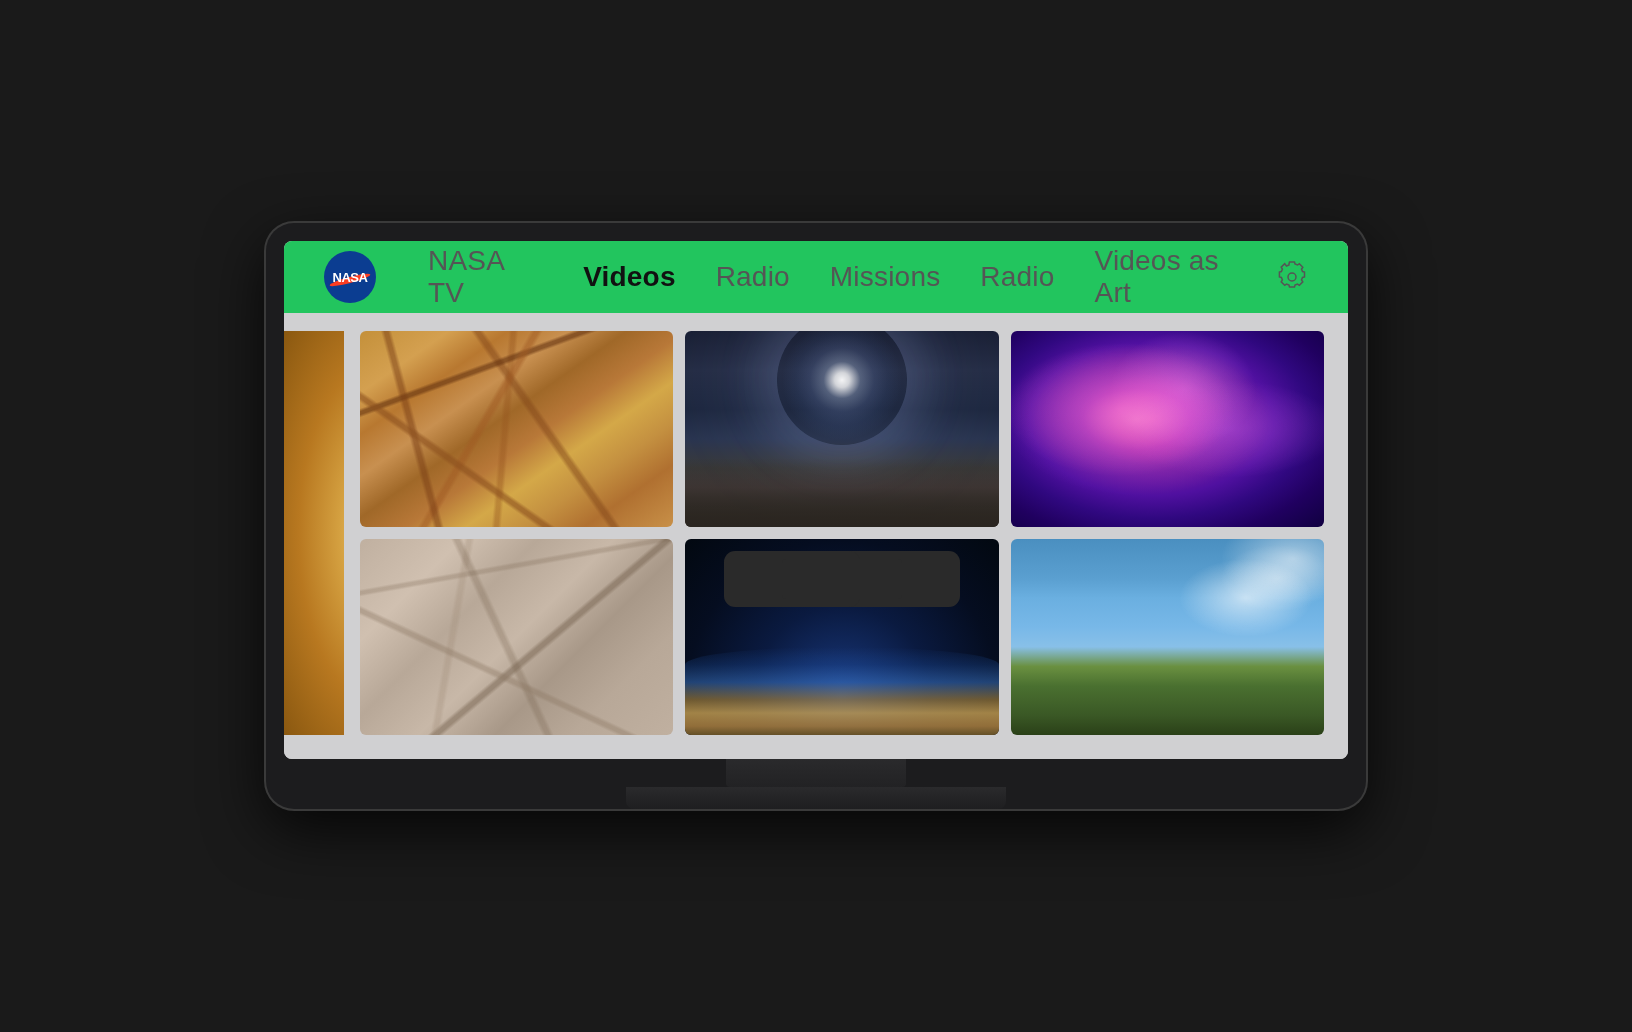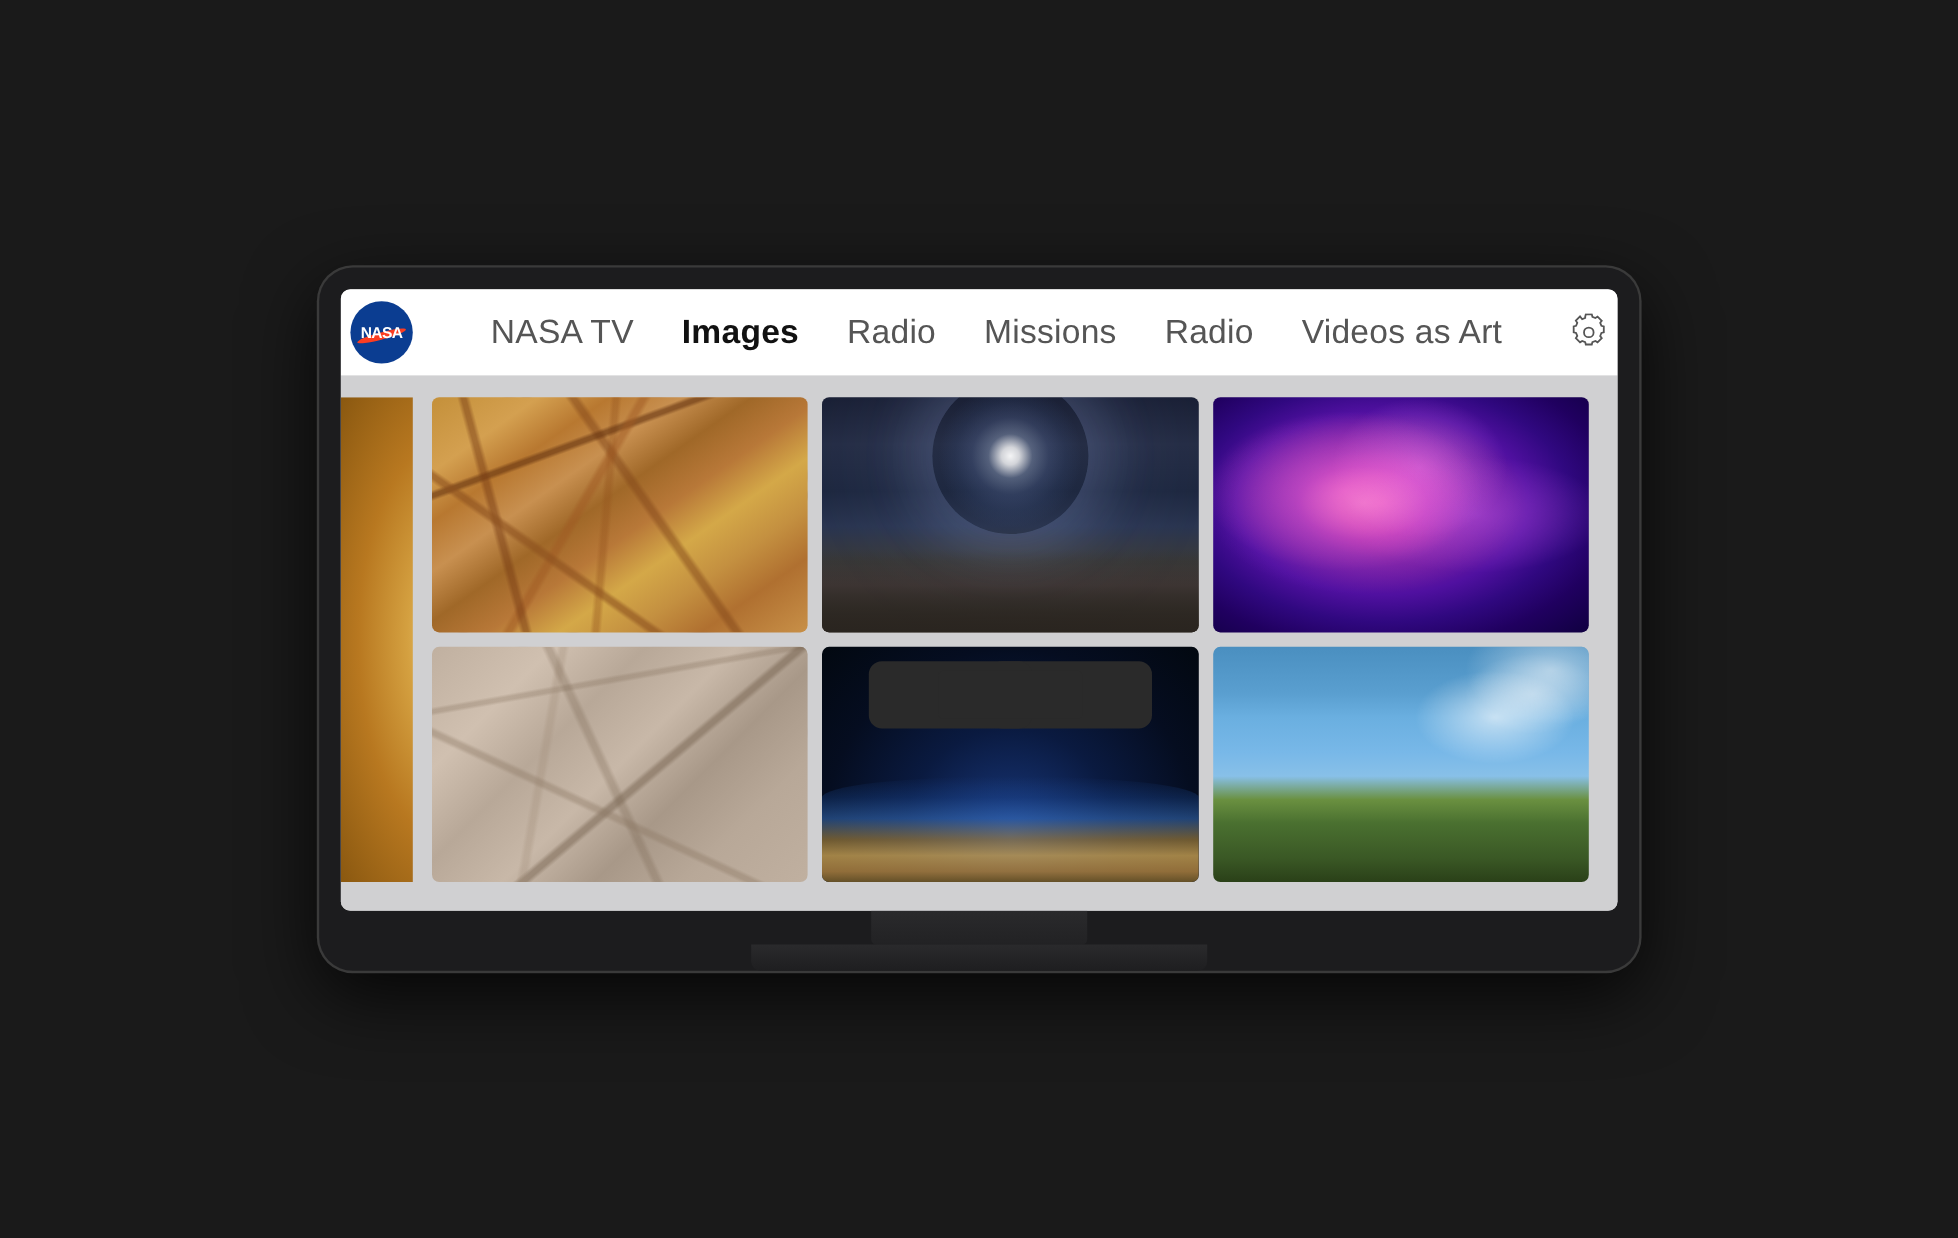--- a/index.html
+++ b/index.html
@@ -23,26 +23,26 @@
     }
 
     .tv-screen {
       background: #d4d4d6;
       border-radius: 8px;
       overflow: hidden;
       width: 100%;
     }
 
     .nav-bar {
-      background: #ffffff;
+      background: #22c55e;
       display: flex;
       align-items: center;
-      padding: 0 8px;
+      padding: 0 40px;
       height: 72px;
-      gap: 13px;
+      gap: 0;
     }
 
     .nasa-logo {
       width: 52px;
       height: 52px;
       margin-right: 32px;
       flex-shrink: 0;
     }
 
     .nasa-logo-circle {
@@ -308,21 +308,21 @@
     <nav class="nav-bar">
       <div class="nasa-logo">
         <div class="nasa-logo-circle">
           <div class="nasa-logo-swoosh"></div>
           <span class="nasa-logo-text">NASA</span>
         </div>
       </div>
 
       <div class="nav-items">
         <div class="nav-item">NASA TV</div>
-        <div class="nav-item active">Images</div>
+        <div class="nav-item active">Videos</div>
         <div class="nav-item">Radio</div>
         <div class="nav-item">Missions</div>
         <div class="nav-item">Radio</div>
         <div class="nav-item">Videos as Art</div>
       </div>
 
       <div class="settings-icon">
         <svg class="gear-svg" viewBox="0 0 32 32" fill="none" xmlns="http://www.w3.org/2000/svg">
           <path d="M13 3L13.5 1h5l.5 2 2.5 1 1.8-1.2 3.5 3.5L25.5 8l1 2.5 2 .5v5l-2 .5-1 2.5 1.3 1.8-3.5 3.5-1.8-1.2-2.5 1-.5 2h-5l-.5-2-2.5-1-1.8 1.2-3.5-3.5 1.2-1.8-1-2.5-2-.5v-5l2-.5 1-2.5-1.2-1.8 3.5-3.5L10.5 5l2.5-1z" stroke="#555" stroke-width="1.5" fill="none"></path>
           <circle cx="16" cy="16" r="4" stroke="#555" stroke-width="1.5" fill="none"></circle>

